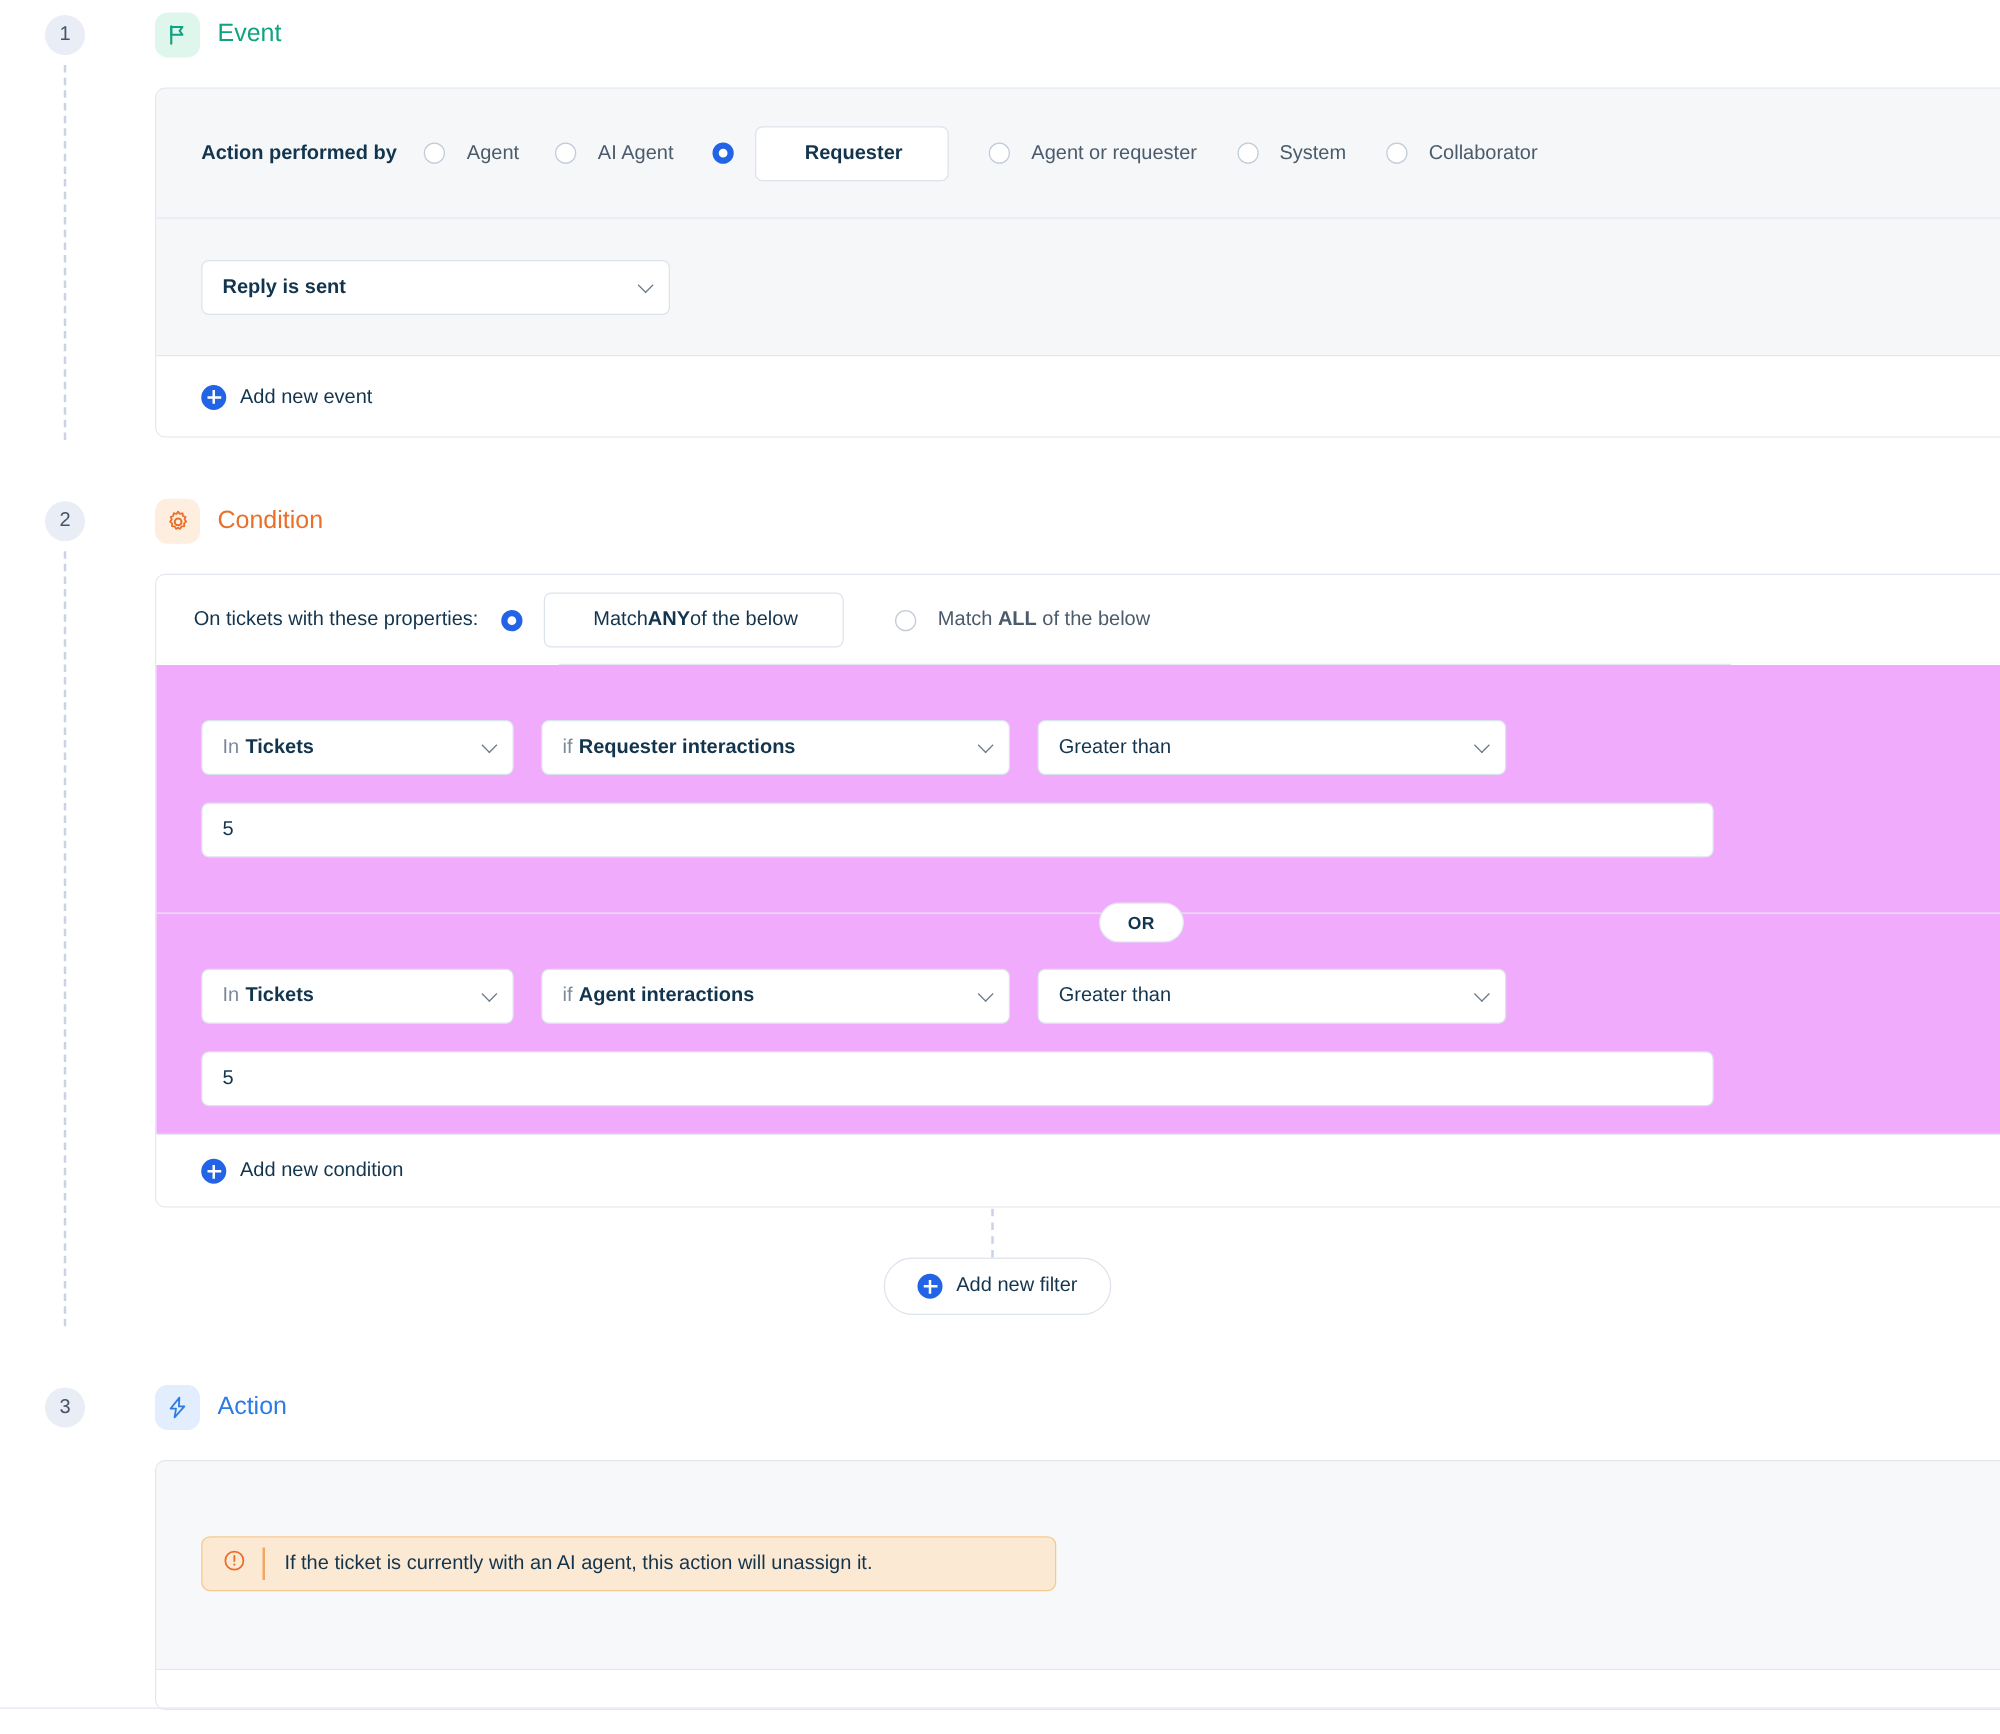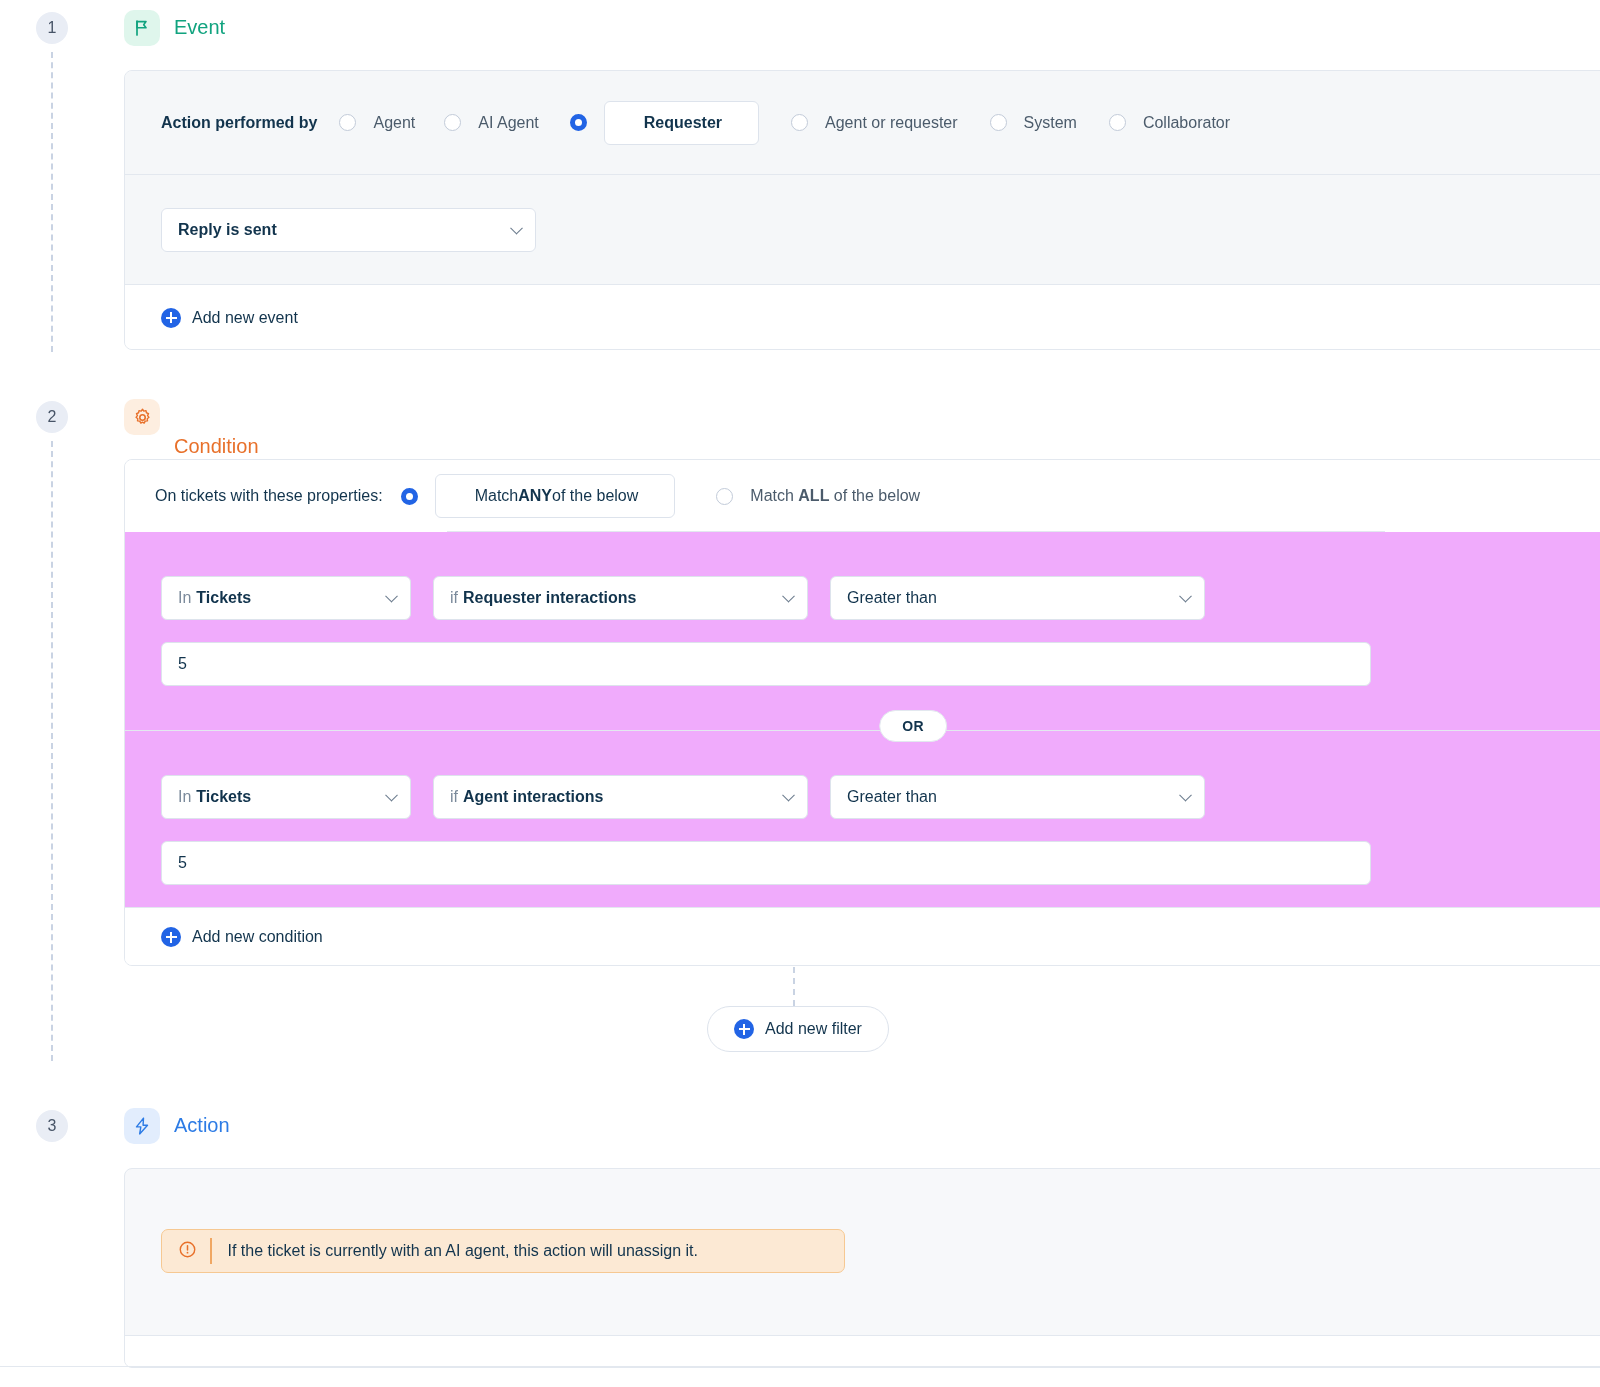--- a/index.html
+++ b/index.html
@@ -39,21 +39,21 @@
   .step-title {
     position: absolute;
     left: 174px;
     font-size: 20px;
     font-weight: 400;
   }
   .ic-event { background: #dff6ec; }
   .ic-cond  { background: #fdeee0; }
   .ic-act   { background: #e2edfd; }
   .t-event { color: #11a37f; }
-  .t-cond  { color: #e8702a; margin-top: 30px; }
+  .t-cond  { color: #e8702a; }
   .t-act   { color: #2c7be5; }
 
   
   .card {
     position: absolute;
     left: 124px;
     width: 1578px;
     border: 1px solid #e3e8ef;
     border-radius: 8px;
     background: #f7f8fa;
@@ -300,21 +300,21 @@
         <div class="sel" style="width:375px">
           <span class="val reg">Greater than</span>
           <span class="chev"></span>
         </div>
       </div>
       <div class="txtin" style="position:absolute; top:110px; left:36px; width:1210px;">
         <span>5</span>
       </div>
 
       <div class="or-wrap" style="top:198px"></div>
-      <div class="or-chip" style="top:194px">OR</div>
+      <div class="or-chip" style="top:206px">OR</div>
 
       <div style="position:absolute; top:243px; left:36px; display:flex; gap:22px;">
         <div class="sel" style="width:250px">
           <span class="pfx">In</span>
           <span class="val">Tickets</span>
           <span class="chev"></span>
         </div>
         <div class="sel" style="width:375px">
           <span class="pfx">if</span>
           <span class="val">Agent interactions</span>

